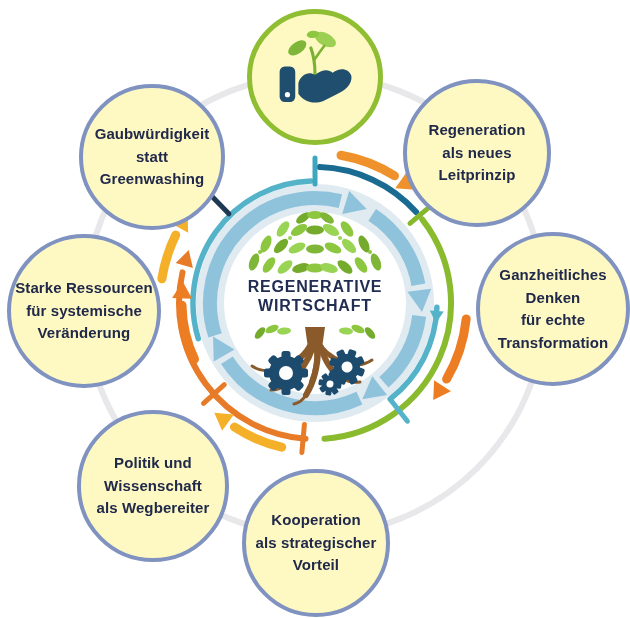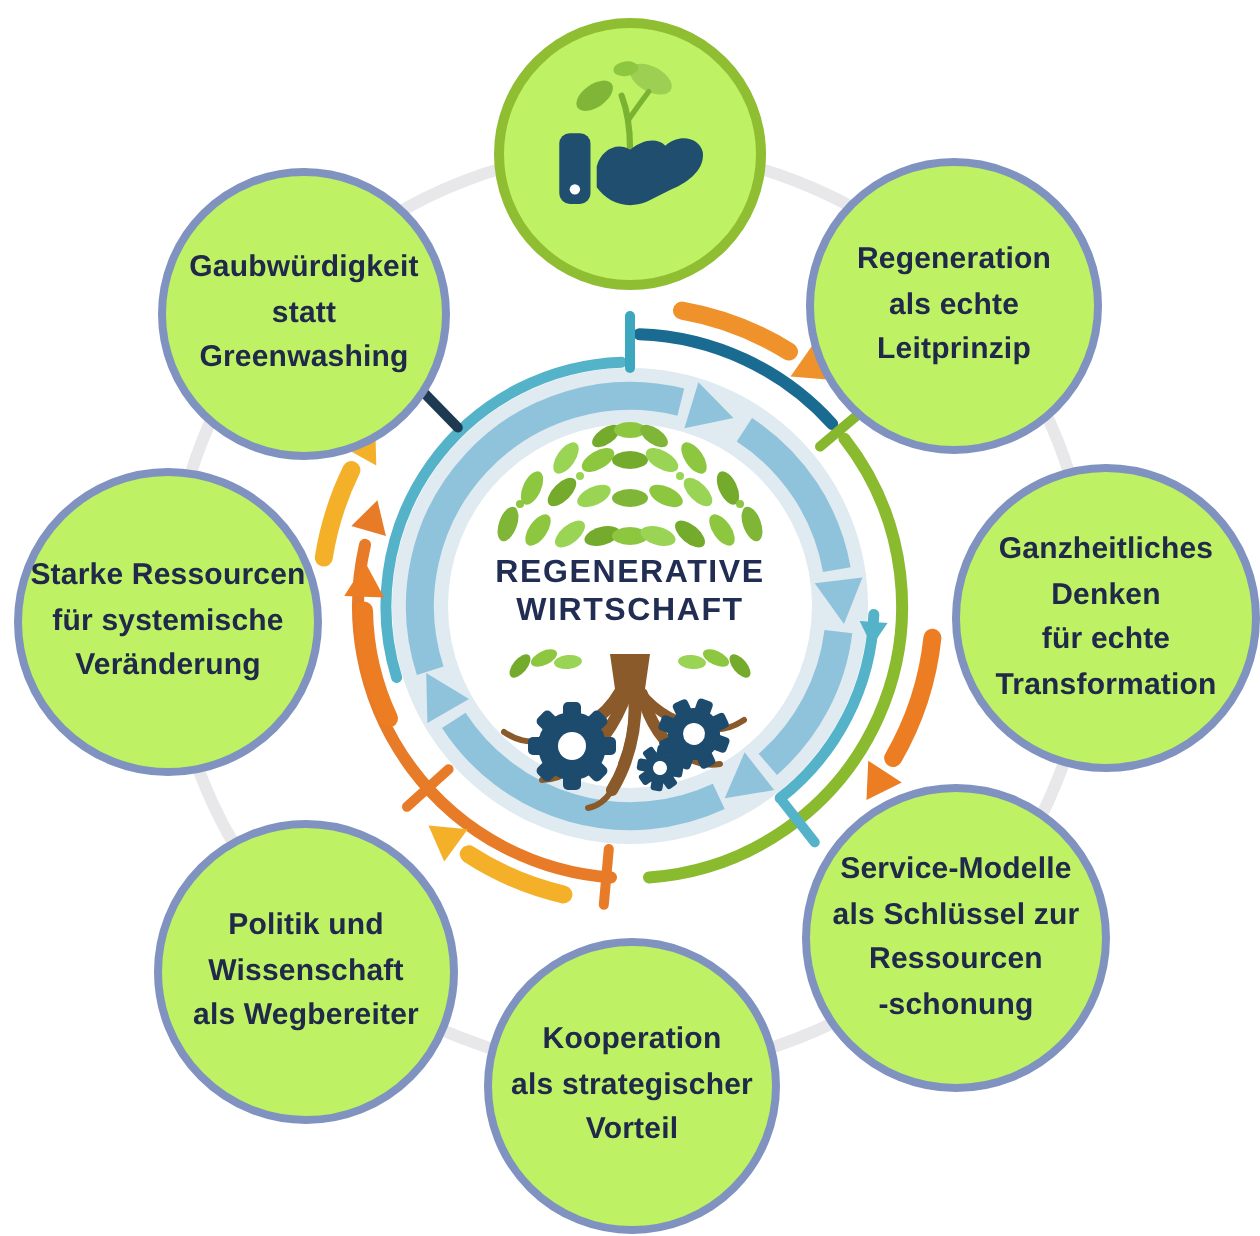--- a/index.html
+++ b/index.html
@@ -7,21 +7,21 @@
     position:relative;
     width:630px;height:618px;
     background:#ffffff;
     font-family:"Liberation Sans", sans-serif;
     overflow:hidden;
   }
   .hub-svg{position:absolute;left:0;top:0;width:630px;height:618px;}
   .node{
     position:absolute;
     border-radius:50%;
-    background:#bef264;
+    background:#fef9c3;
     border:4px solid #8093c0;
     display:flex;align-items:center;justify-content:center;
     text-align:center;
     box-sizing:border-box;
     z-index:5;
   }
   .node-label{
     white-space:pre-line;
     font-weight:bold;
     font-size:15px;
@@ -217,21 +217,21 @@
   </div>
 
   <div class="node" style="left:79px;top:84px;width:146px;height:146px;">
     <div class="node-label">Gaubwürdigkeit
 statt
 Greenwashing</div>
   </div>
 
   <div class="node" style="left:403px;top:79px;width:148px;height:148px;">
     <div class="node-label">Regeneration
-als echte
+als neues
 Leitprinzip</div>
   </div>
 
   <div class="node" style="left:7px;top:234px;width:154px;height:154px;">
     <div class="node-label">Starke Ressourcen
 für systemische
 Veränderung</div>
   </div>
 
   <div class="node" style="left:476px;top:232px;width:154px;height:154px;">
@@ -240,26 +240,20 @@
 für echte
 Transformation</div>
   </div>
 
   <div class="node" style="left:77px;top:410px;width:152px;height:152px;">
     <div class="node-label">Politik und
 Wissenschaft
 als Wegbereiter</div>
   </div>
 
-  <div class="node" style="left:401px;top:392px;width:154px;height:154px;">
-    <div class="node-label">Service-Modelle
-als Schlüssel zur
-Ressourcen
--schonung</div>
-  </div>
 
   <div class="node" style="left:242px;top:469px;width:148px;height:148px;">
     <div class="node-label">Kooperation
 als strategischer
 Vorteil</div>
   </div>
 
 </div>
 
 </body></html>

